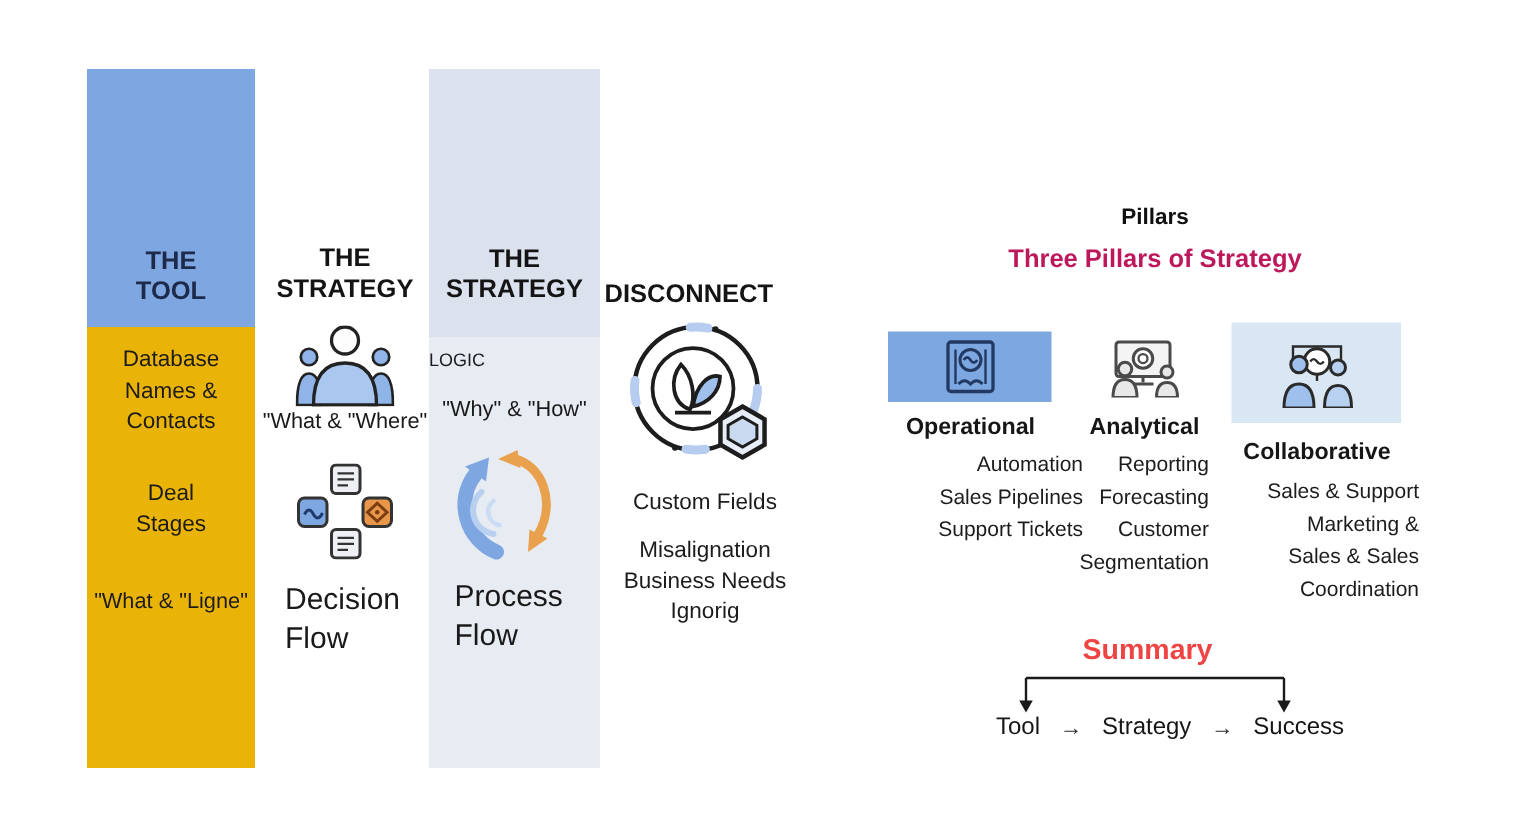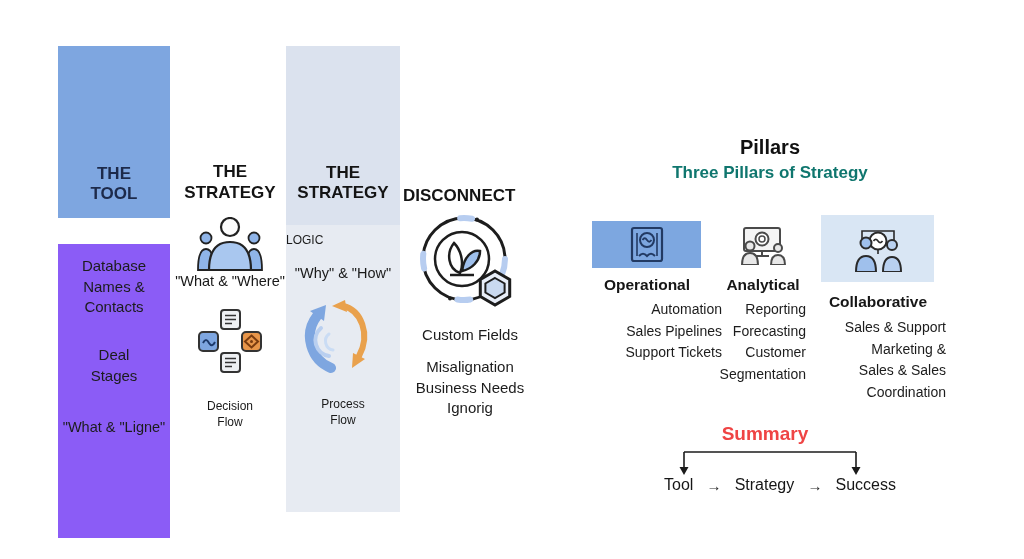--- a/index.html
+++ b/index.html
@@ -8,47 +8,47 @@
     font-family:"Liberation Sans","DejaVu Sans",sans-serif;color:#1c1c1c;
   }
   .abs{position:absolute;}
   .preline{white-space:pre-line;}
 
   
   .col-tool-top{left:58px;top:46px;width:112px;height:172px;background:#7ea6e0;
     display:flex;align-items:flex-end;justify-content:center;}
   .col-tool-top .hd{color:#1d2a4a;font-weight:700;font-size:17px;line-height:1.22;
     text-align:center;padding-bottom:13px;}
-  .col-tool-bottom{left:58px;top:218px;width:112px;height:294px;background:#8b5cf6;margin-top:26px;}
+  .col-tool-bottom{left:58px;top:218px;width:112px;height:294px;background:#eab308;}
   .col-tool-bottom .item{font-size:15px;line-height:1.38;text-align:center;}
   .t-item1{margin-top:12px;}
   .t-item2{margin-top:27px;}
   .t-item3{margin-top:31px;font-size:14.5px !important;}
 
   .col-strategy-hd{left:175px;top:162px;width:110px;font-size:17px;font-weight:700;
     line-height:1.22;text-align:center;color:#141414;}
   .cap{font-size:14.5px;text-align:center;color:#191919;}
-  .flow-label{font-size:12px;line-height:1.3;text-align:center;color:#191919;margin-top:12px;}
+  .flow-label{font-size:20px;line-height:1.3;text-align:left;color:#191919;}
 
   .col-logic-top{left:286px;top:46px;width:114px;height:179px;background:#dbe2ee;
     display:flex;align-items:flex-end;justify-content:center;}
   .col-logic-top .hd{color:#141414;font-weight:700;font-size:17px;line-height:1.22;
     text-align:center;padding-bottom:21px;}
   .col-logic-bottom{left:286px;top:225px;width:114px;height:287px;background:#e7ebf2;}
   .logic-sub{left:286px;top:233px;width:114px;font-size:12px;font-weight:400;text-align:left;}
   .logic-cap{left:286px;top:265px;width:114px;}
 
   .disconnect-hd{left:403px;top:186px;width:134px;font-size:17px;font-weight:700;
     text-align:left;color:#141414;}
   .disc-item1{left:398px;top:326px;width:144px;font-size:15px;text-align:center;}
   .disc-item2{left:392px;top:357px;width:156px;font-size:15px;line-height:1.38;text-align:center;}
 
   
-  .pillars-title{left:620px;top:136px;width:300px;font-size:20px;font-weight:700;text-align:center;color:#111;}
-  .pillars-sub{left:620px;top:163px;width:300px;font-size:17px;font-weight:700;text-align:center;color:#0f766e;}
+  .pillars-title{left:620px;top:136px;width:300px;font-size:15px;font-weight:700;text-align:center;color:#111;}
+  .pillars-sub{left:620px;top:163px;width:300px;font-size:17px;font-weight:700;text-align:center;color:#be185d;}
 
   .card-operational{left:592px;top:221px;width:109px;height:47px;background:#7da7e0;
     display:flex;align-items:center;justify-content:center;}
   .card-collaborative{left:821px;top:215px;width:113px;height:67px;background:#d9e6f4;
     display:flex;align-items:center;justify-content:center;}
   .analytical-icon-wrap{left:733px;top:225px;width:60px;height:40px;}
 
   .pillar-label{font-size:15.5px;font-weight:700;text-align:center;color:#161616;}
   .pillar-details{font-size:14px;line-height:1.55;text-align:right;color:#1c1c1c;}
   .p1-label{left:577px;top:276px;width:140px;}

